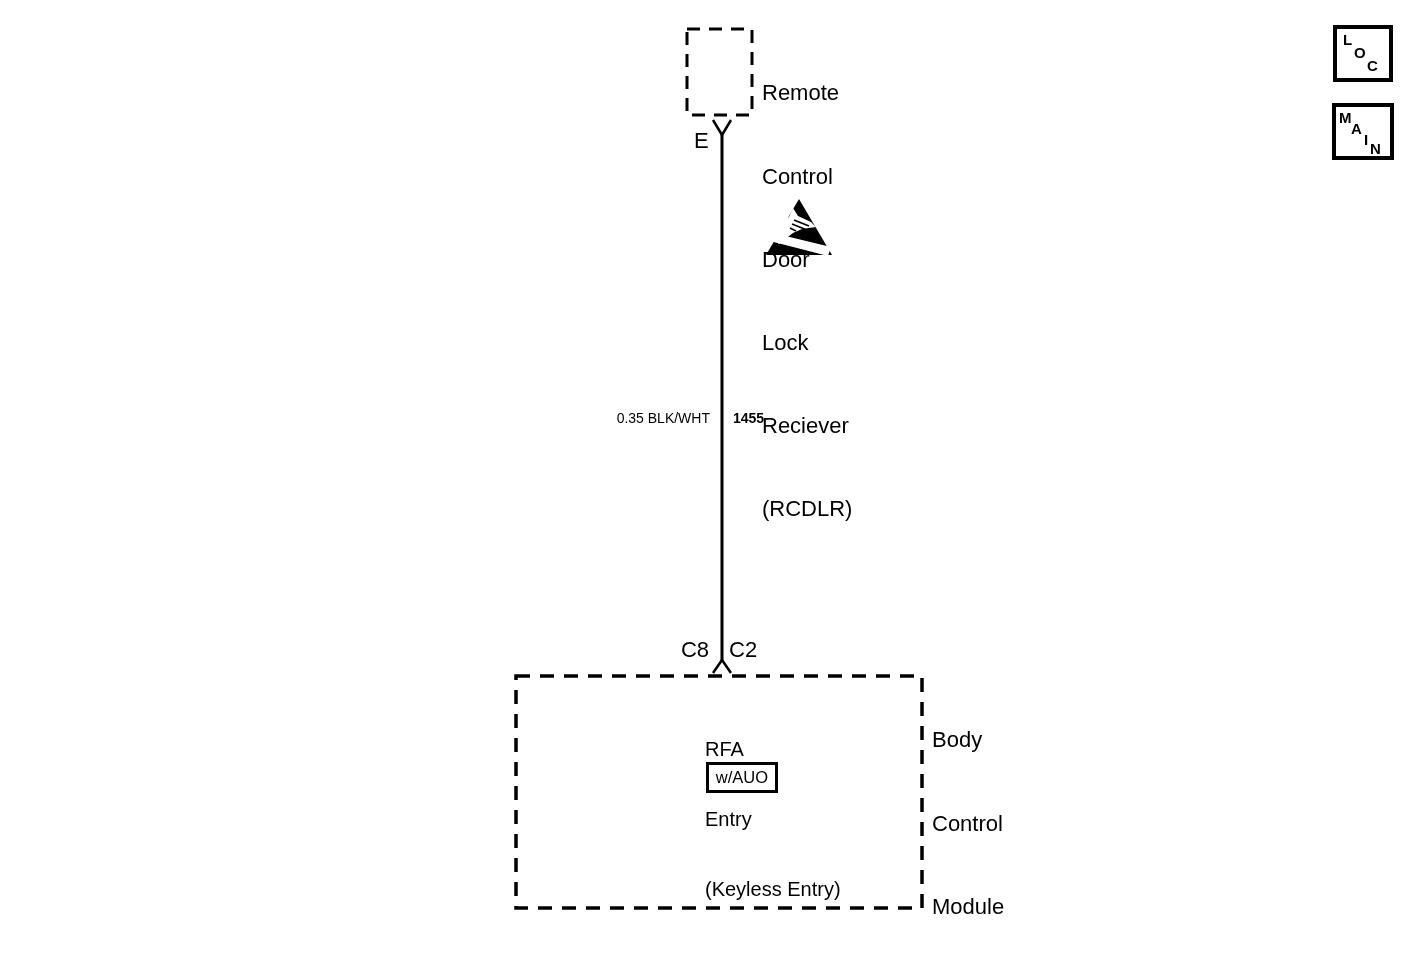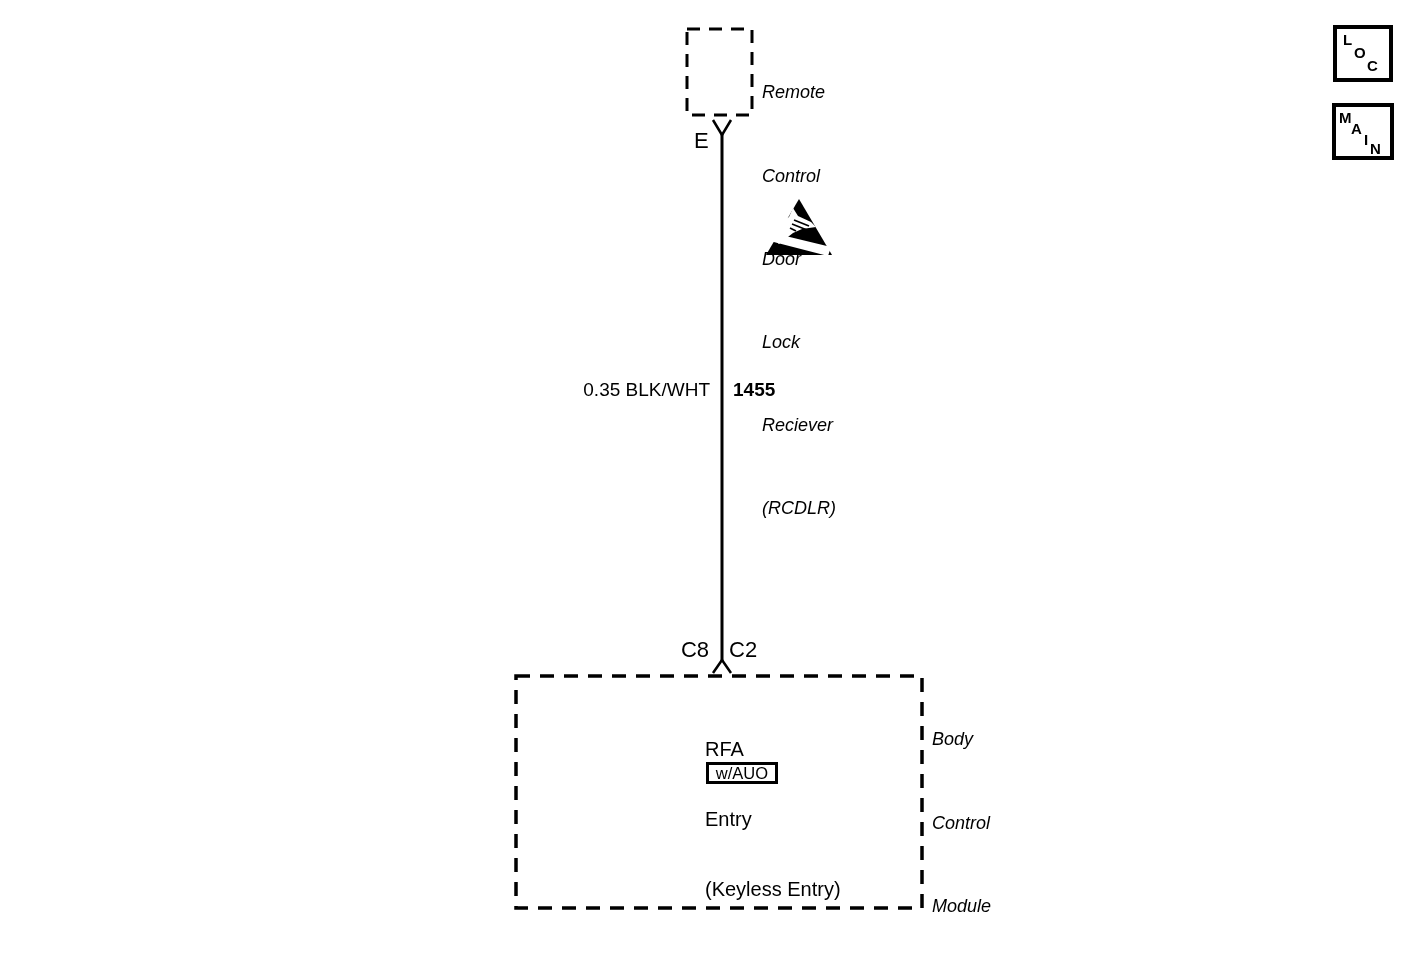--- a/index.html
+++ b/index.html
@@ -12,35 +12,35 @@
     color: #000000;
     font-family: "Liberation Sans", sans-serif;
     overflow: hidden;
   }
   #linework {
     position: absolute;
     left: 0; top: 0;
     width: 1427px; height: 960px;
   }
   .lbl { position: absolute; white-space: pre; }
-  .component-label { font-size: 18px; line-height: 27.7px; font-style: italic; }
+  .component-label { font-size: 22px; line-height: 27.7px; }
   .rcdlr-label { left: 762px; top: 24px; }
   .bcm-label   { left: 932px; top: 671px; }
   .pin-label { font-size: 22px; }
   .pin-e  { left: 694px; top: 128px; }
   .pin-c8 { right: 718px; top: 637px; text-align: center; }
   .pin-c2 { left: 729px; top: 637px; }
-  .wire-label { font-size: 19px; top: 379px; }
+  .wire-label { font-size: 14px; top: 410px; }
   .wire-size    { right: 717px; text-align: right; }
   .wire-circuit { left: 733px; font-weight: bold; }
   .bcm-inner-label { left: 705px; top: 692px; font-size: 20px; line-height: 23.2px; }
   .option-box {
     position: absolute;
     left: 706px; top: 762px;
-    width: 72px; height: 22px;
+    width: 72px; height: 31px;
     border: 3px solid #000000;
     display: flex; align-items: center; justify-content: center;
     font-size: 16.5px;
     background: #ffffff;
   }
   .nav-box {
     position: absolute;
     border: 4px solid #000000;
     background: #ffffff;
     cursor: pointer;

